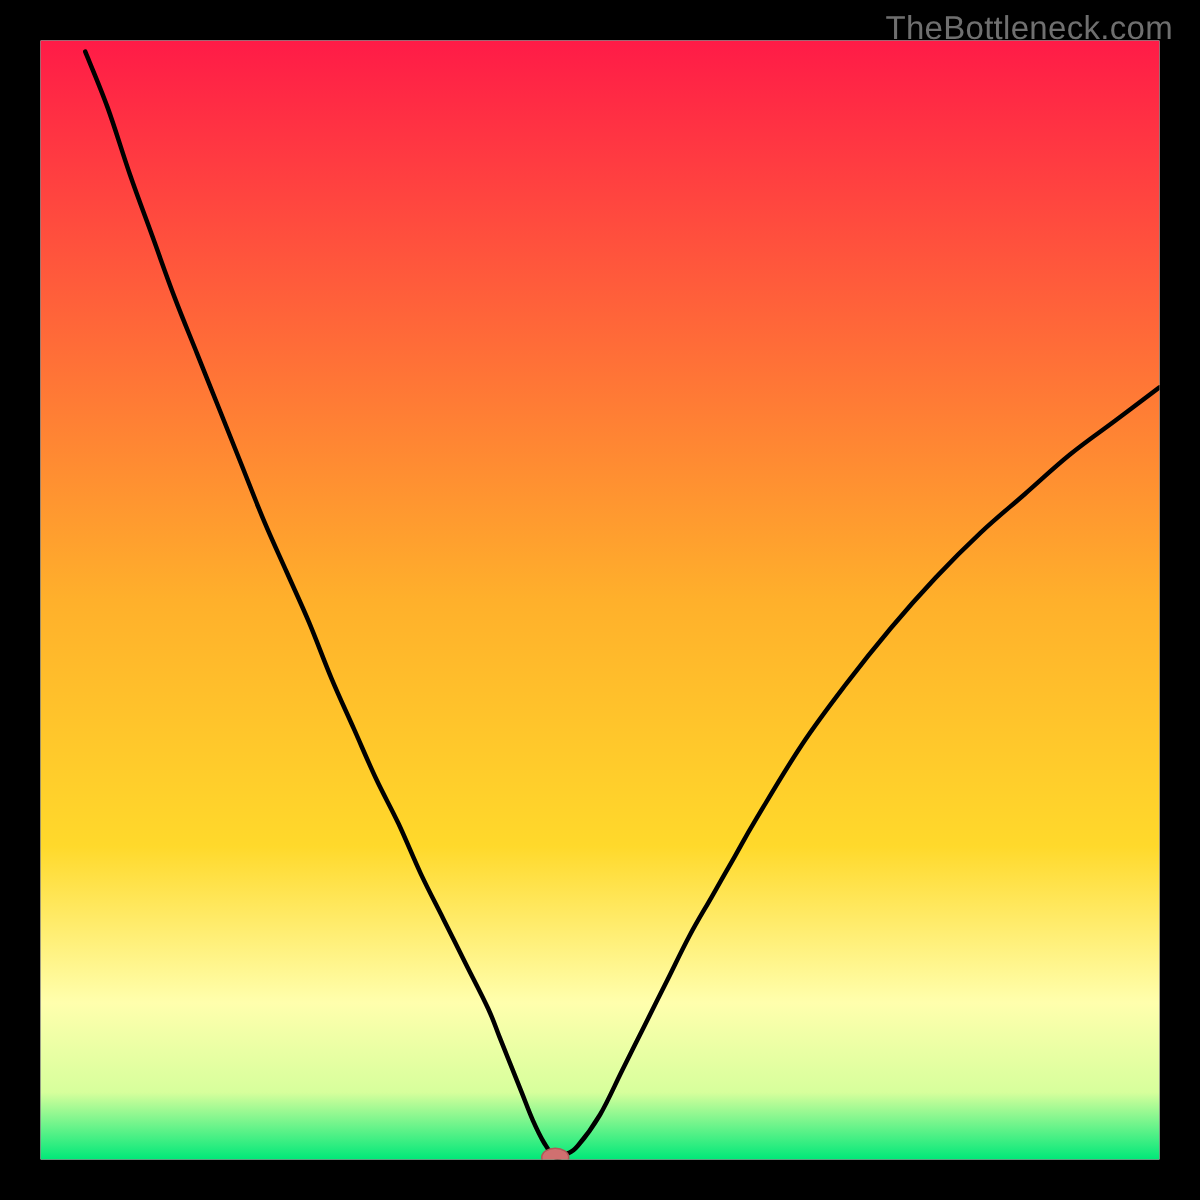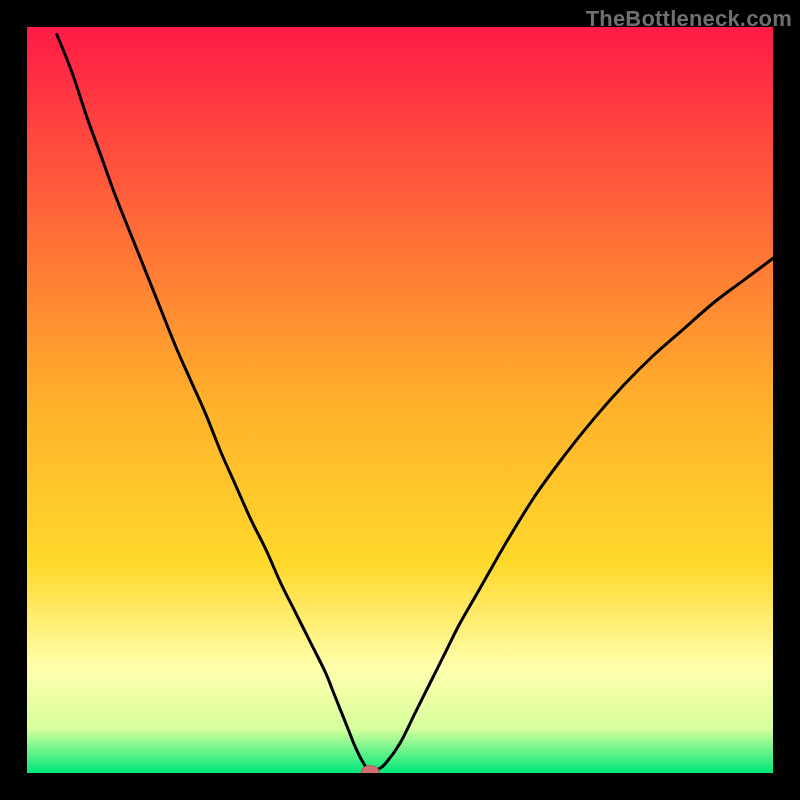--- a/index.html
+++ b/index.html
@@ -15,24 +15,24 @@
     position: absolute;
     left: 0;
     top: 0;
     width: 800px;
     height: 800px;
     background: #000;
   }
   .watermark {
     position: absolute;
     top: 6px;
-    right: 8px;
+    right: 18px;
     color: #6f6f6f;
     font-size: 22px;
-    font-weight: 700;
+    font-weight: 400;
     letter-spacing: 0.2px;
     z-index: 10;
     user-select: none;
     margin-left: 16px;
   }
   .plot-outer {
     position: absolute;
     left: 27px;
     top: 27px;
     width: 746px;

